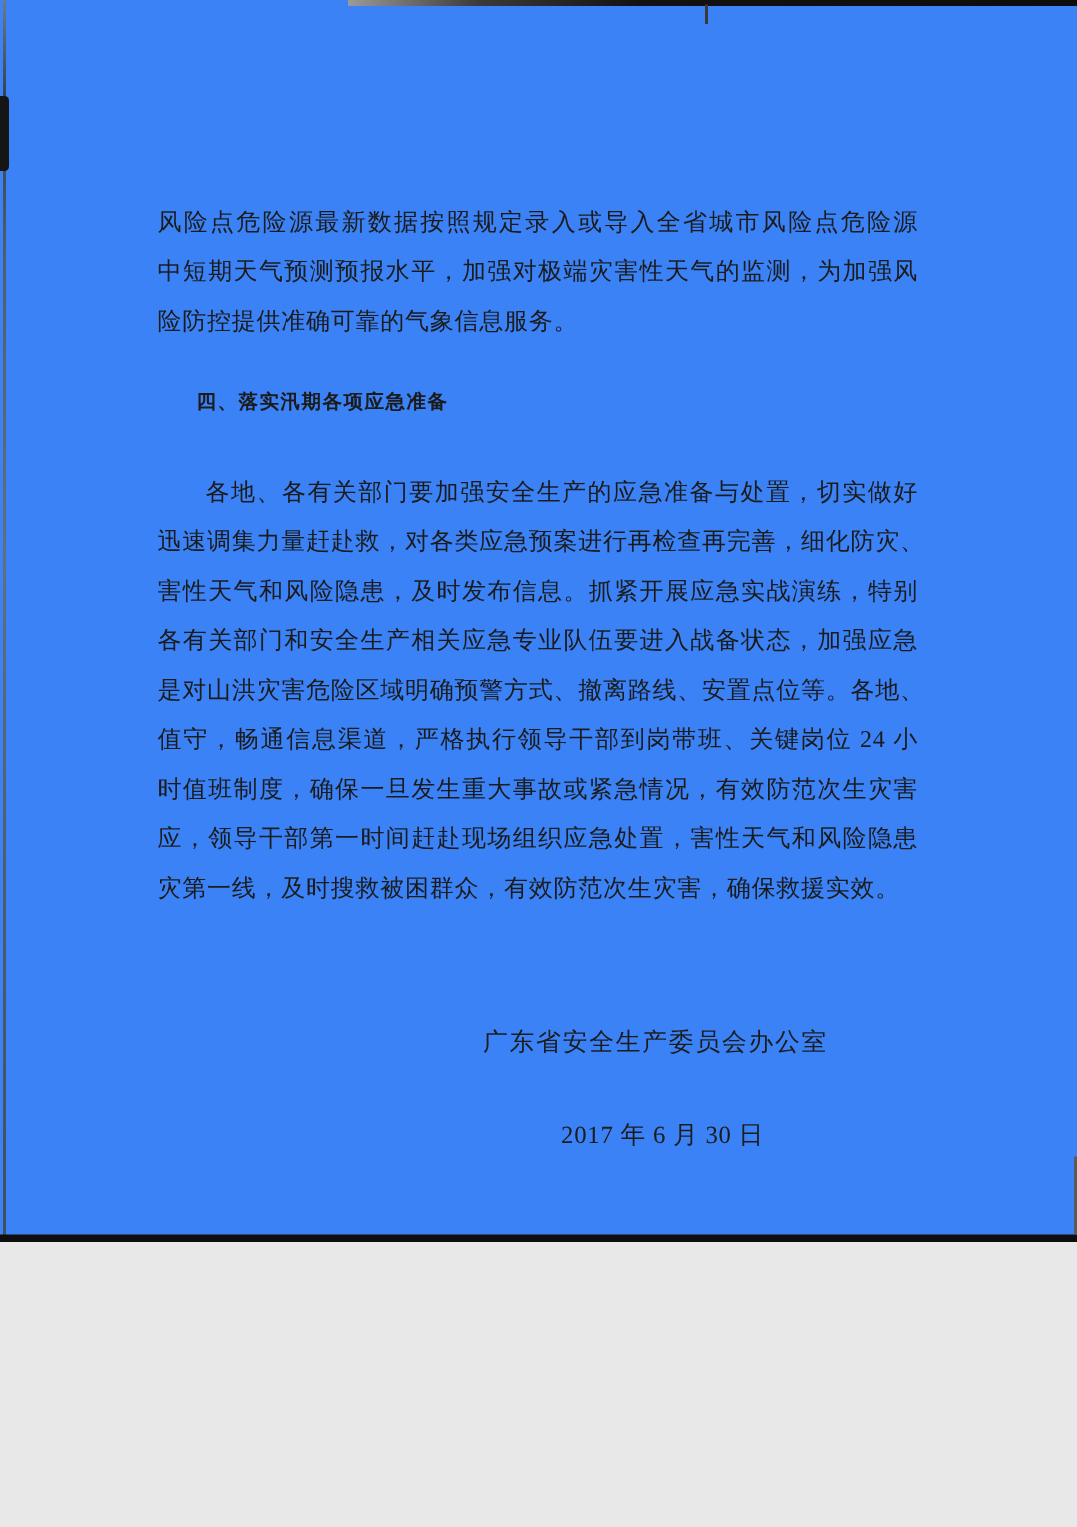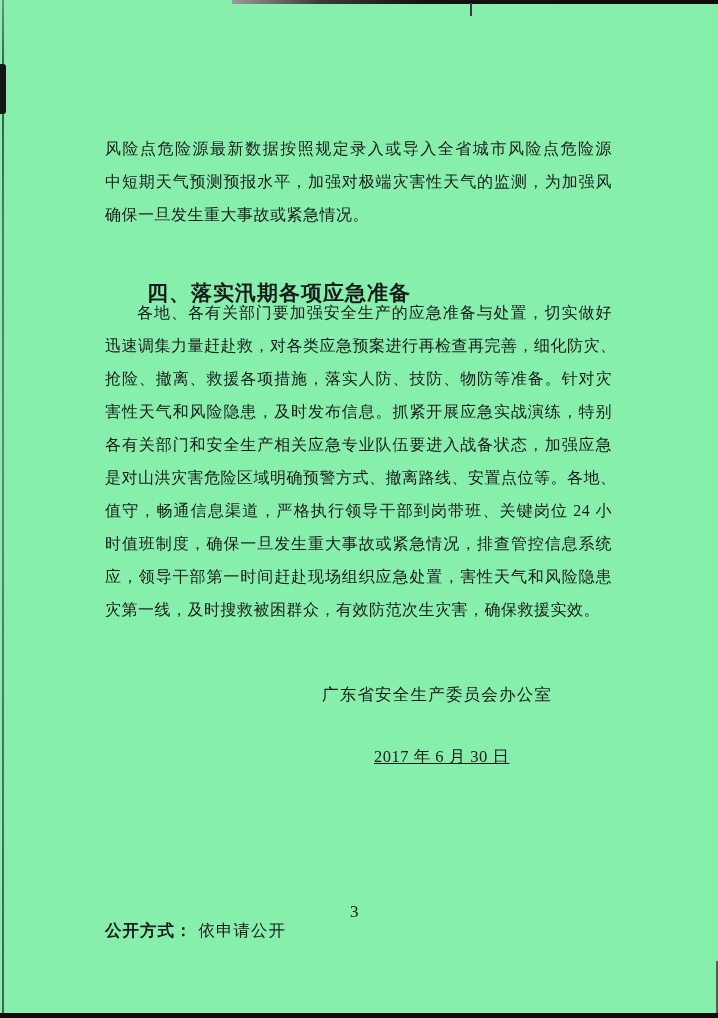--- a/index.html
+++ b/index.html
@@ -3,22 +3,22 @@
 <meta charset="utf-8">
 <style>
   html, body {
     margin: 0;
     padding: 0;
     background: #e8e8e8;
   }
   .page {
     position: relative;
     width: 718px;
-    height: 1018px;
-    background: #86efac;
+    height: 828px;
+    background: #3b82f6;
     overflow: hidden;
     font-family: "Liberation Serif", "DejaVu Serif", serif;
     color: #1b1b1b;
   }
   
   .top-line {
     position: absolute;
     top: 0; left: 232px; right: 0;
     height: 4px;
     background: linear-gradient(to right, #9a9a9a, #3a3a3a 18%, #121212 40%, #0c0c0c);
@@ -68,48 +68,47 @@
     letter-spacing: 0.5px;
     text-align: justify;
     text-align-last: justify;
     overflow: hidden;
     white-space: nowrap;
   }
   .para .line:last-child {
     text-align-last: left;
   }
   #para1 { top: 132px; }
-  #para2 { top: 296px; }
+  #para2 { top: 312px; }
   #para2 .line:first-child { text-indent: 2em; }
   .heading {
     position: absolute;
-    top: 276px; left: 105px;
+    top: 251px; left: 105px;
     width: 507px;
     height: 33px;
     line-height: 33px;
-    font-size: 21px;
+    font-size: 13px;
     font-weight: bold;
     font-family: "Liberation Sans", "DejaVu Sans", sans-serif;
     text-indent: 2em;
     letter-spacing: 1px;
   }
   .sig-org {
     position: absolute;
     top: 678px; left: 322px;
     height: 33px; line-height: 33px;
     font-size: 16.5px;
     letter-spacing: 1.2px;
   }
   .sig-date {
     position: absolute;
     top: 740px; left: 374px;
     height: 33px; line-height: 33px;
     font-size: 16.5px;
     letter-spacing: 0.5px;
-    text-decoration: underline;
   }
   .footer-disclosure {
     position: absolute;
     top: 914px; left: 105px;
     height: 33px; line-height: 33px;
     font-size: 16.5px;
     letter-spacing: 1px;
   }
   .footer-disclosure .bold {
     font-weight: bold;
@@ -131,34 +130,33 @@
   <div class="top-line"></div>
   <div class="top-tick"></div>
   <div class="left-line"></div>
   <div class="left-blob"></div>
   <div class="bottom-line"></div>
   <div class="right-bottom-line"></div>
 
   <div class="para" id="para1">
       <div class="line">风险点危险源最新数据按照规定录入或导入全省城市风险点危险源</div>
       <div class="line">中短期天气预测预报水平，加强对极端灾害性天气的监测，为加强风</div>
-      <div class="line">确保一旦发生重大事故或紧急情况。</div>
+      <div class="line">险防控提供准确可靠的气象信息服务。</div>
     </div>
 
   <div class="heading">四、落实汛期各项应急准备</div>
 
   <div class="para" id="para2">
       <div class="line">各地、各有关部门要加强安全生产的应急准备与处置，切实做好</div>
       <div class="line">迅速调集力量赶赴救，对各类应急预案进行再检查再完善，细化防灾、</div>
-      <div class="line">抢险、撤离、救援各项措施，落实人防、技防、物防等准备。针对灾</div>
       <div class="line">害性天气和风险隐患，及时发布信息。抓紧开展应急实战演练，特别</div>
       <div class="line">各有关部门和安全生产相关应急专业队伍要进入战备状态，加强应急</div>
       <div class="line">是对山洪灾害危险区域明确预警方式、撤离路线、安置点位等。各地、</div>
       <div class="line">值守，畅通信息渠道，严格执行领导干部到岗带班、关键岗位 24 小</div>
-      <div class="line">时值班制度，确保一旦发生重大事故或紧急情况，排查管控信息系统</div>
+      <div class="line">时值班制度，确保一旦发生重大事故或紧急情况，有效防范次生灾害</div>
       <div class="line">应，领导干部第一时间赶赴现场组织应急处置，害性天气和风险隐患</div>
       <div class="line">灾第一线，及时搜救被困群众，有效防范次生灾害，确保救援实效。</div>
     </div>
 
   <div class="sig-org">广东省安全生产委员会办公室</div>
 
   <div class="sig-date">2017 年 6 月 30 日</div>
 
   <div class="footer-disclosure">
     <span class="bold">公开方式：</span><span>依申请公开</span>

